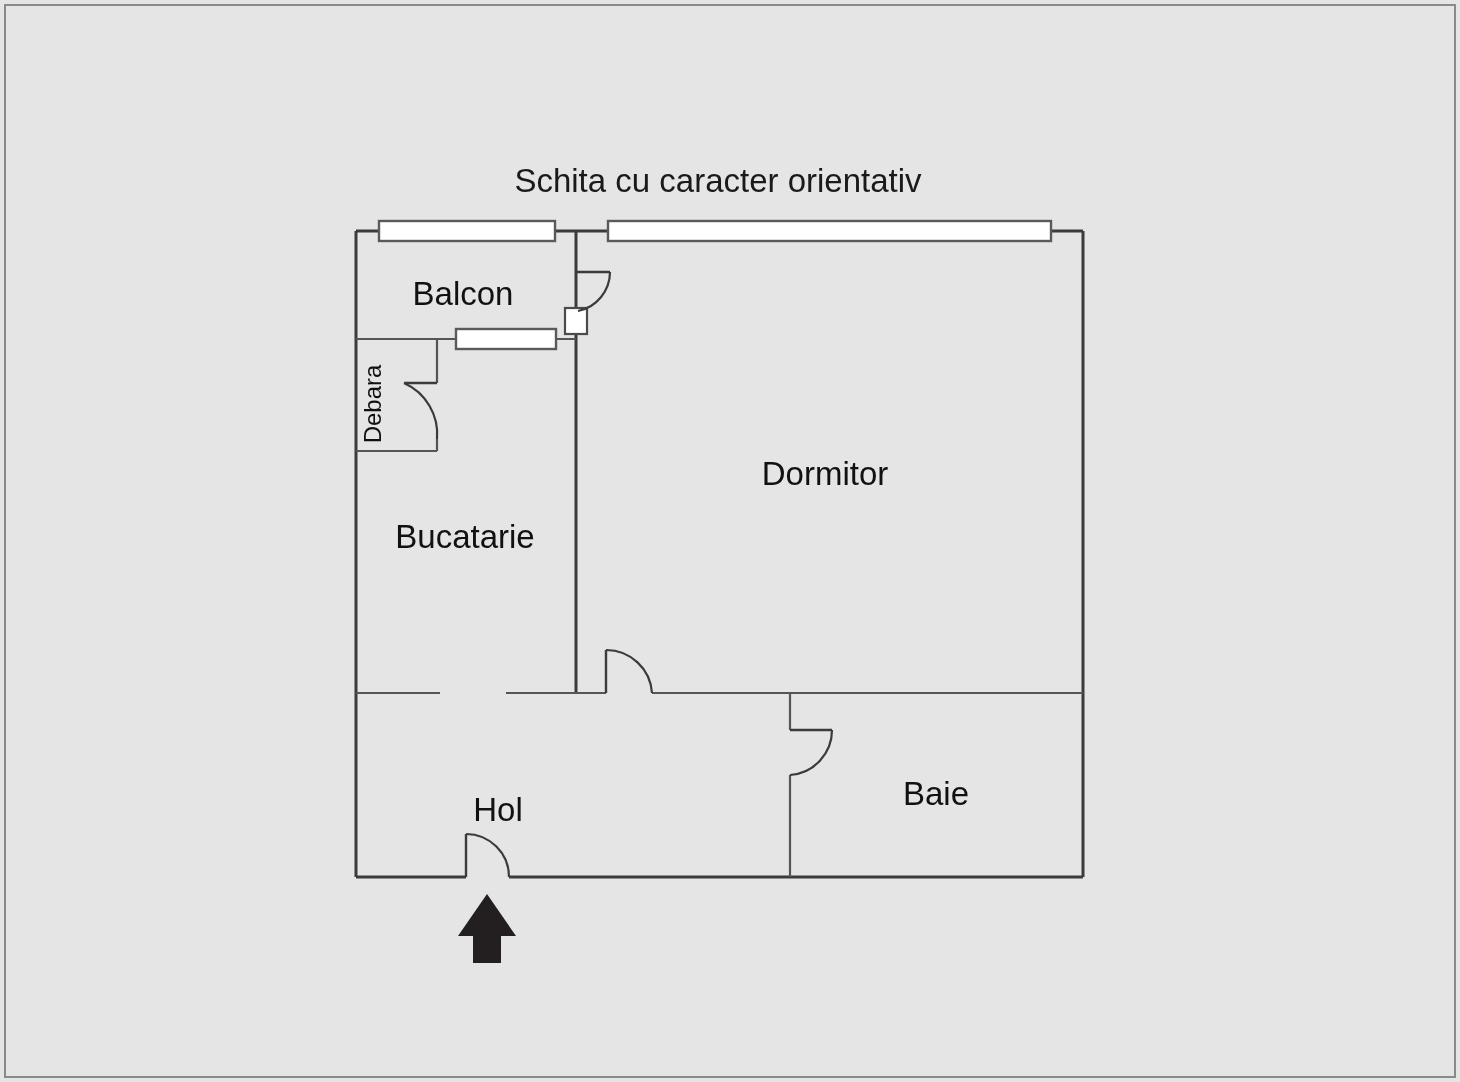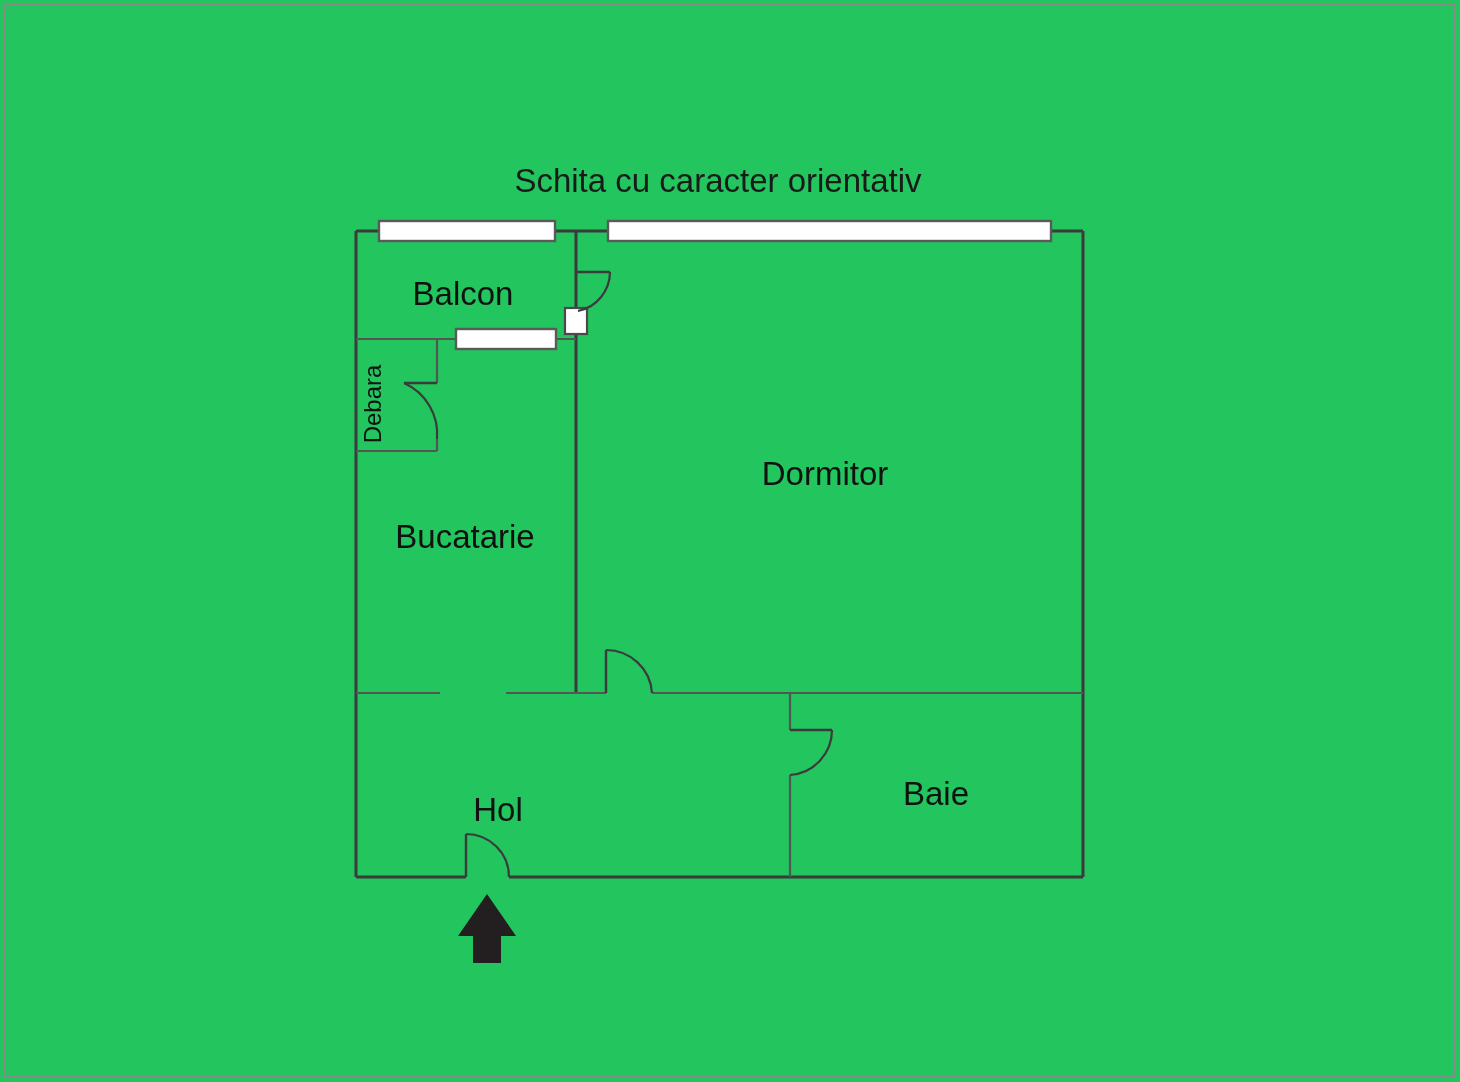--- a/index.html
+++ b/index.html
@@ -7,21 +7,21 @@
     padding: 0;
     background: #ffffff;
   }
   body {
     font-family: "Liberation Sans", sans-serif;
   }
   #page {
     position: relative;
     width: 1460px;
     height: 1082px;
-    background: #22c55e;
+    background: #e5e5e5;
     box-sizing: border-box;
     overflow: hidden;
   }
   
   #page-frame {
     position: absolute;
     left: 4px;
     top: 4px;
     width: 1452px;
     height: 1074px;

